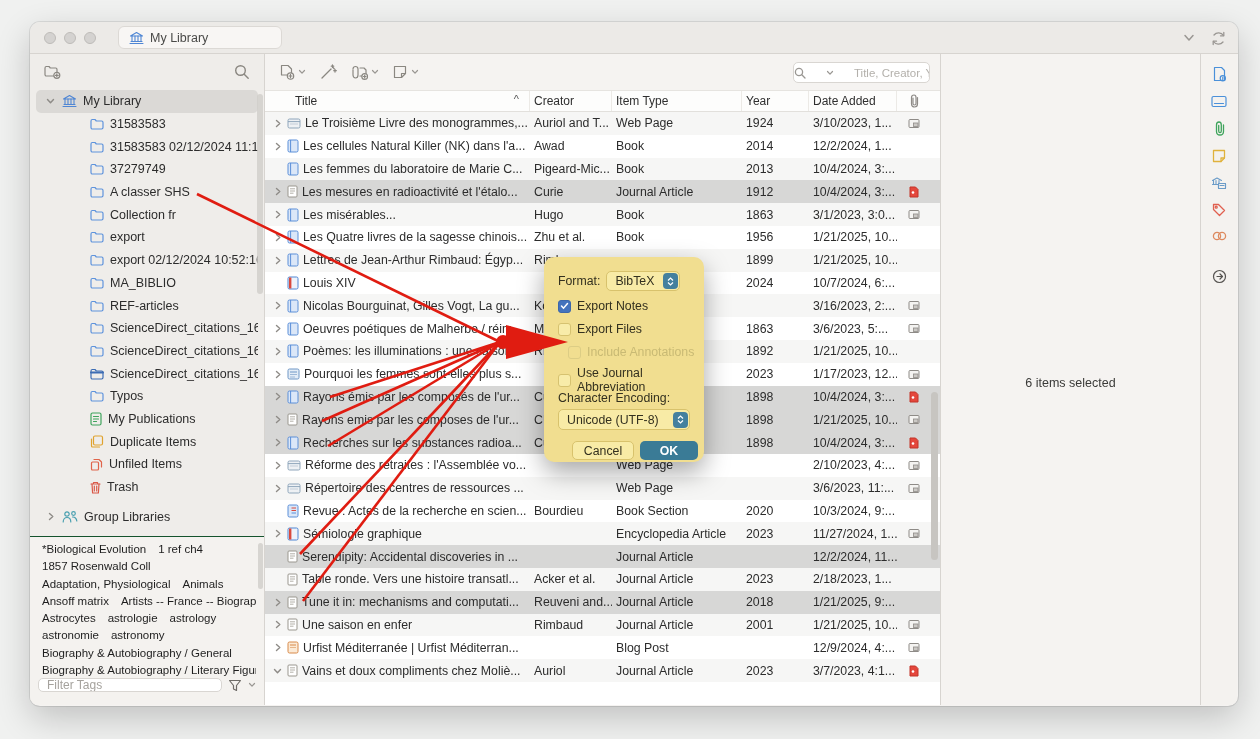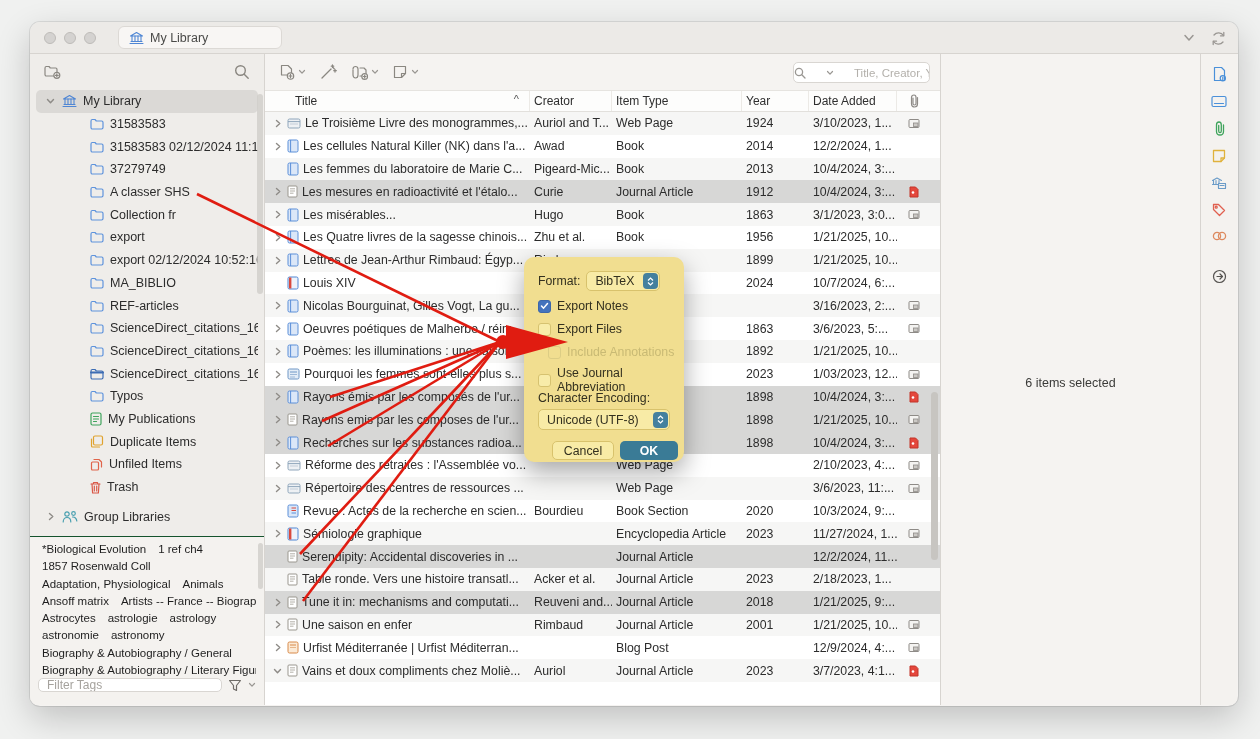--- a/index.html
+++ b/index.html
@@ -67,21 +67,21 @@
   .chev { width:11px; flex:none; display:flex; justify-content:center; }
   .childind { width:22px; flex:none; }
   #tbl-scroll { position:absolute; right:2px; top:280px; width:7px; height:168px; border-radius:4px; background:#c7c5c1; }
 
   
   #status { position:absolute; top:322px; width:100%; text-align:center; font-size:12.5px; color:#3a3a38; }
   .strip-ic { margin-bottom:13px; }
   .strip-gap { height:14px; }
 
   
-  #dialog { position:absolute; left:524px; top:257px; width:160px; height:205px; background:#f1de90; border-radius:10px; box-shadow:0 10px 26px rgba(0,0,0,.35); z-index:40; font-size:12.3px; color:#33301f; }
+  #dialog { position:absolute; left:544px; top:257px; width:160px; height:205px; background:#f1de90; border-radius:10px; box-shadow:0 10px 26px rgba(0,0,0,.35); z-index:40; font-size:12.3px; color:#33301f; }
   .d-abs { position:absolute; left:14px; display:flex; align-items:center; gap:6px; }
   .pill { background:#f8eba6; border:1px solid #d8c26c; border-radius:5px; height:20px; display:flex; align-items:center; padding-left:8px; justify-content:space-between; }
   .stepper { width:15px; height:16px; background:#44809e; border-radius:4px; margin:1px; display:flex; flex-direction:column; align-items:center; justify-content:center; gap:1px; }
   .cb { width:13px; height:13px; border-radius:3px; background:#f8eca9; border:1px solid #d6c270; flex:none; display:flex; align-items:center; justify-content:center; }
   .cb.on { background:#4473bd; border-color:#3c67ab; }
   .cbrow.dis { color:#c9ba74; }
   .cb.dis { background:transparent; border-color:#dcCD85; border-color:#dccd85; }
   .btn { height:19px; border-radius:5px; display:flex; align-items:center; justify-content:center; font-size:12.3px; }
   #btn-cancel { position:absolute; left:28px; top:184px; width:62px; background:#f8eba6; border:1px solid #d8c26c; color:#33301f; }
   #btn-ok { position:absolute; left:96px; top:184px; width:58px; background:#3a7b96; color:#ffffff; font-weight:bold; }
@@ -773,21 +773,21 @@
                   <line x1="3" y1="4" x2="10" y2="4" stroke="#6f97c6"></line>
                   <line x1="3" y1="6.5" x2="10" y2="6.5" stroke="#9db8d8"></line>
                   <line x1="3" y1="9" x2="8" y2="9" stroke="#9db8d8"></line>
                 </svg>
               </span>
               <span>Pourquoi les femmes sont-elles plus s...</span>
             </div>
             <div class="tc tc-creator"></div>
             <div class="tc tc-type"></div>
             <div class="tc tc-year">2023</div>
-            <div class="tc tc-date">1/03/2023, 12...</div>
+            <div class="tc tc-date">1/17/2023, 12...</div>
             <div class="tc tc-attach">
               <span class="icon">
                 <svg width="12" height="11" viewBox="0 0 12 11">
                   <rect x="1" y="1.5" width="10" height="8" rx="1" fill="#f4f3f1" stroke="#8e8b87"></rect>
                   <rect x="5.5" y="5" width="4.5" height="3.5" fill="#cbc9c5" stroke="#8e8b87" stroke-width=".8"></rect>
                 </svg>
               </span>
             </div>
           </div>
           <div class="trow sel">

